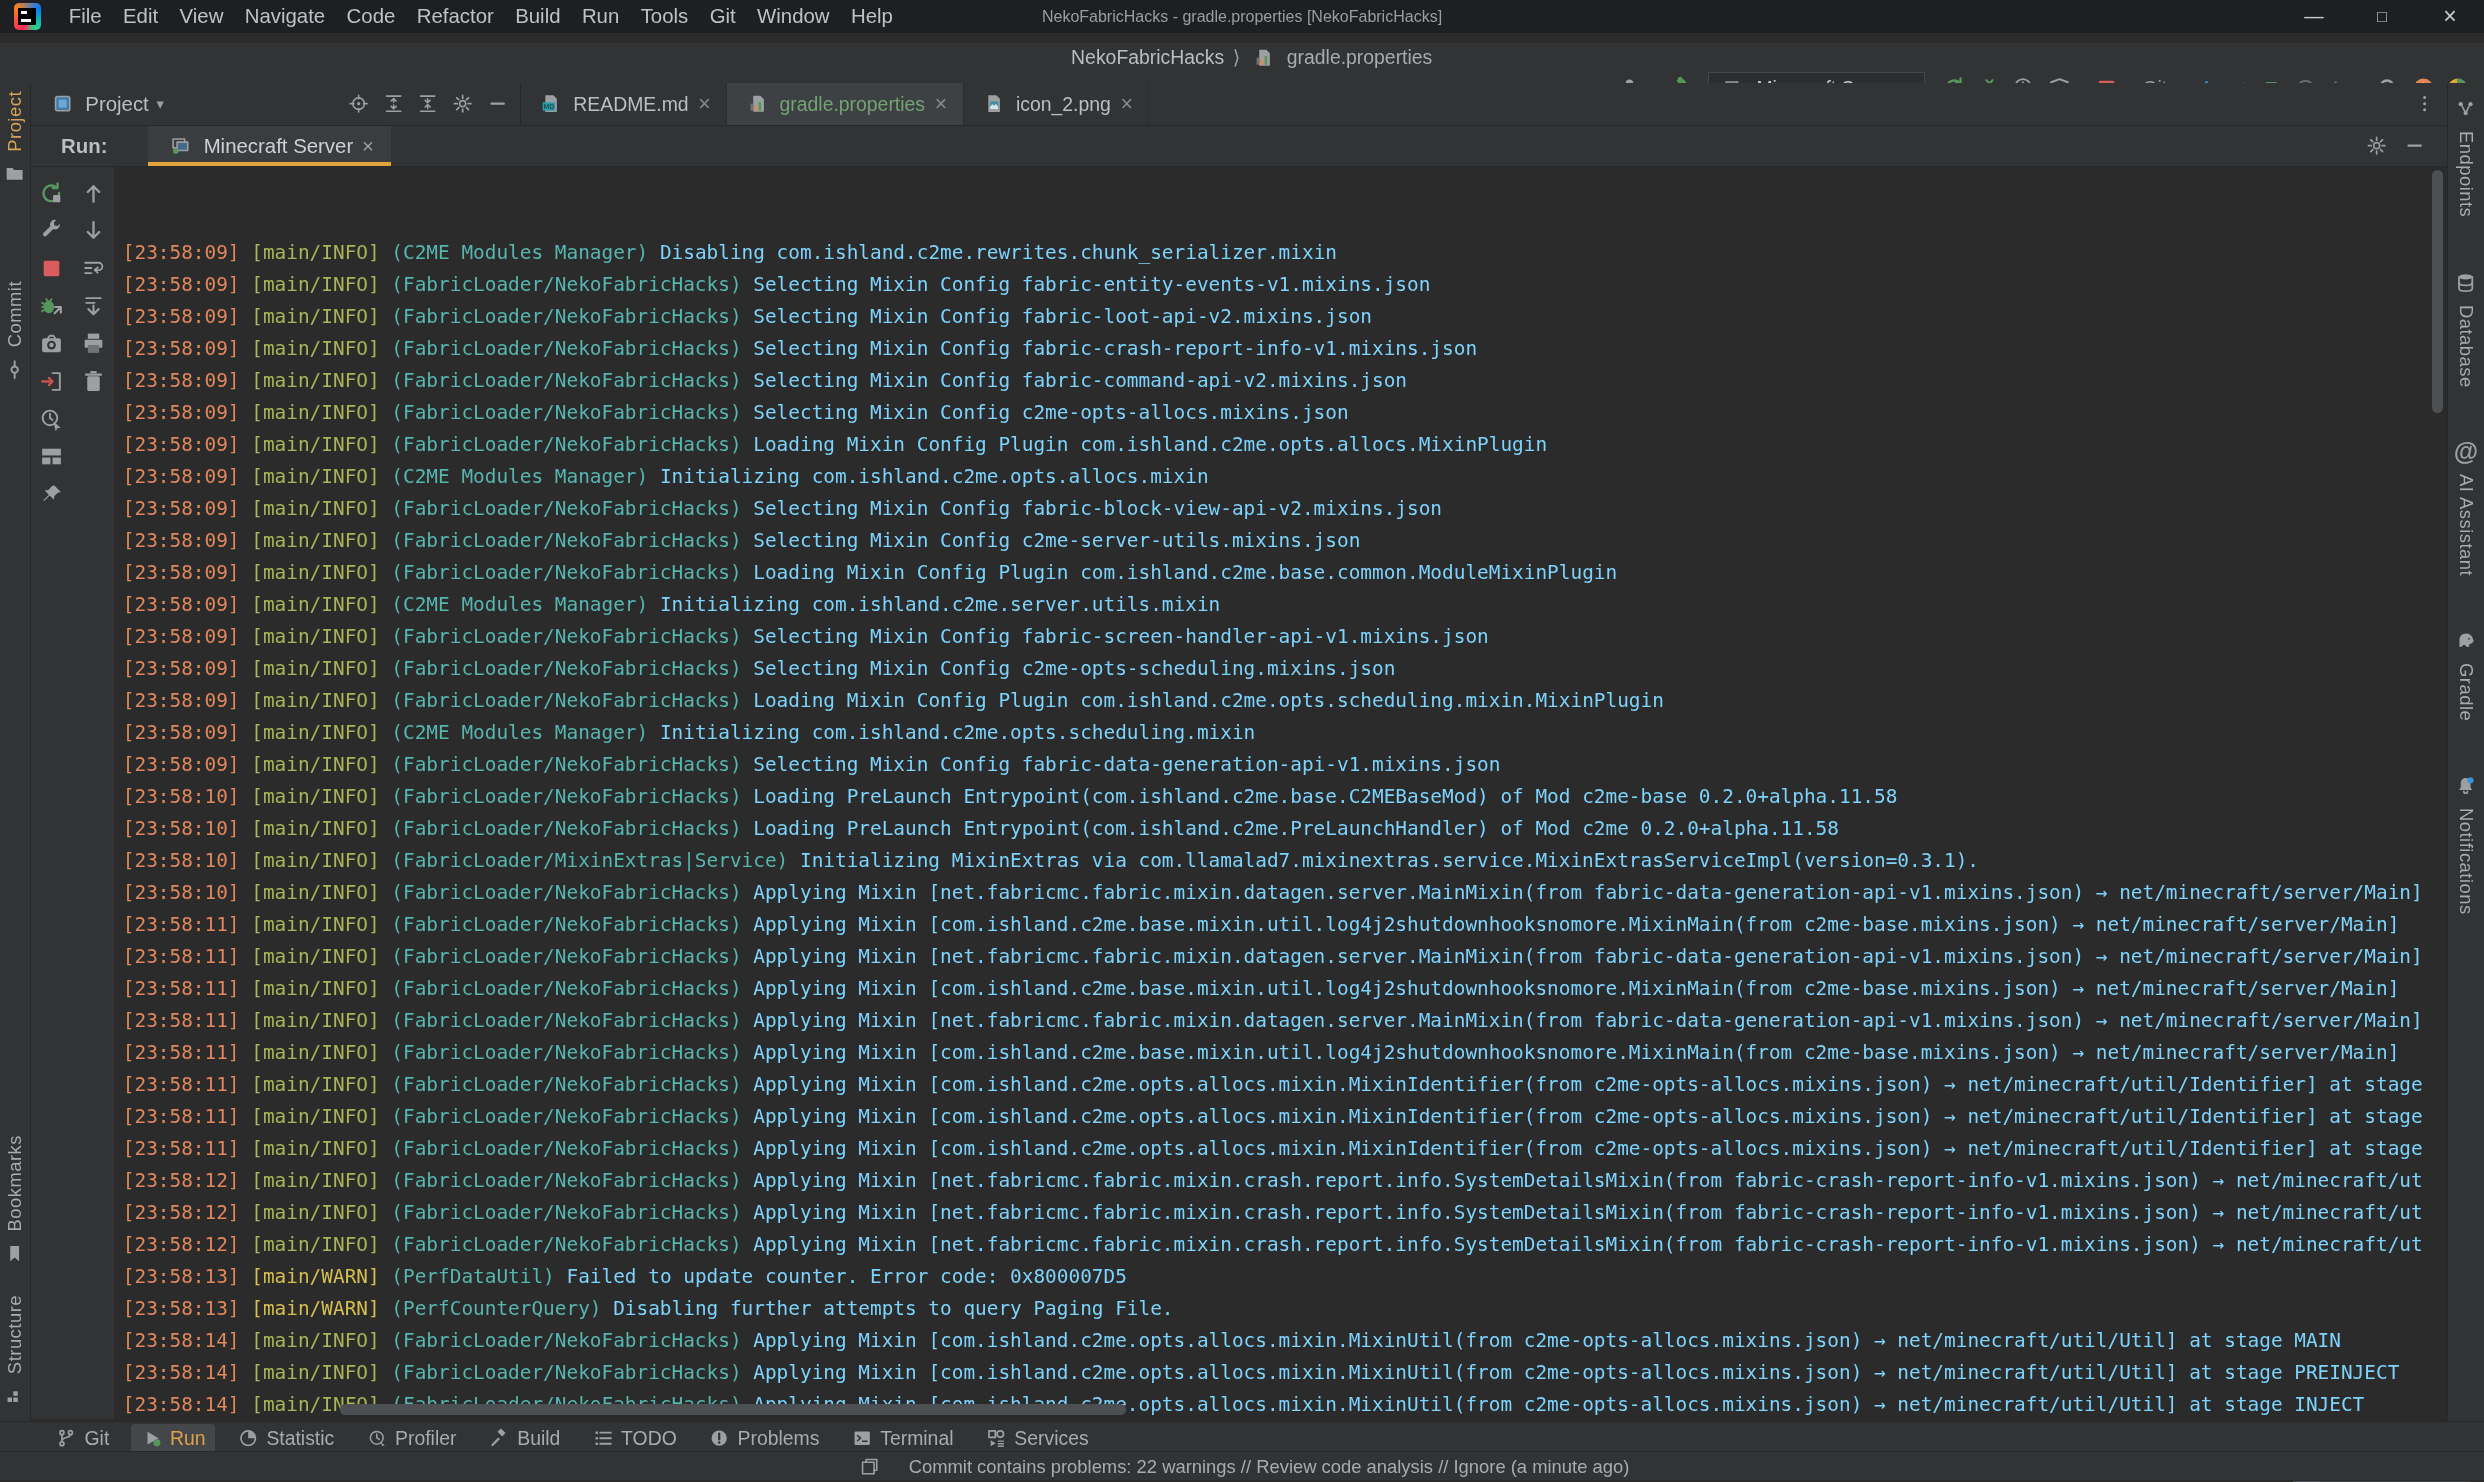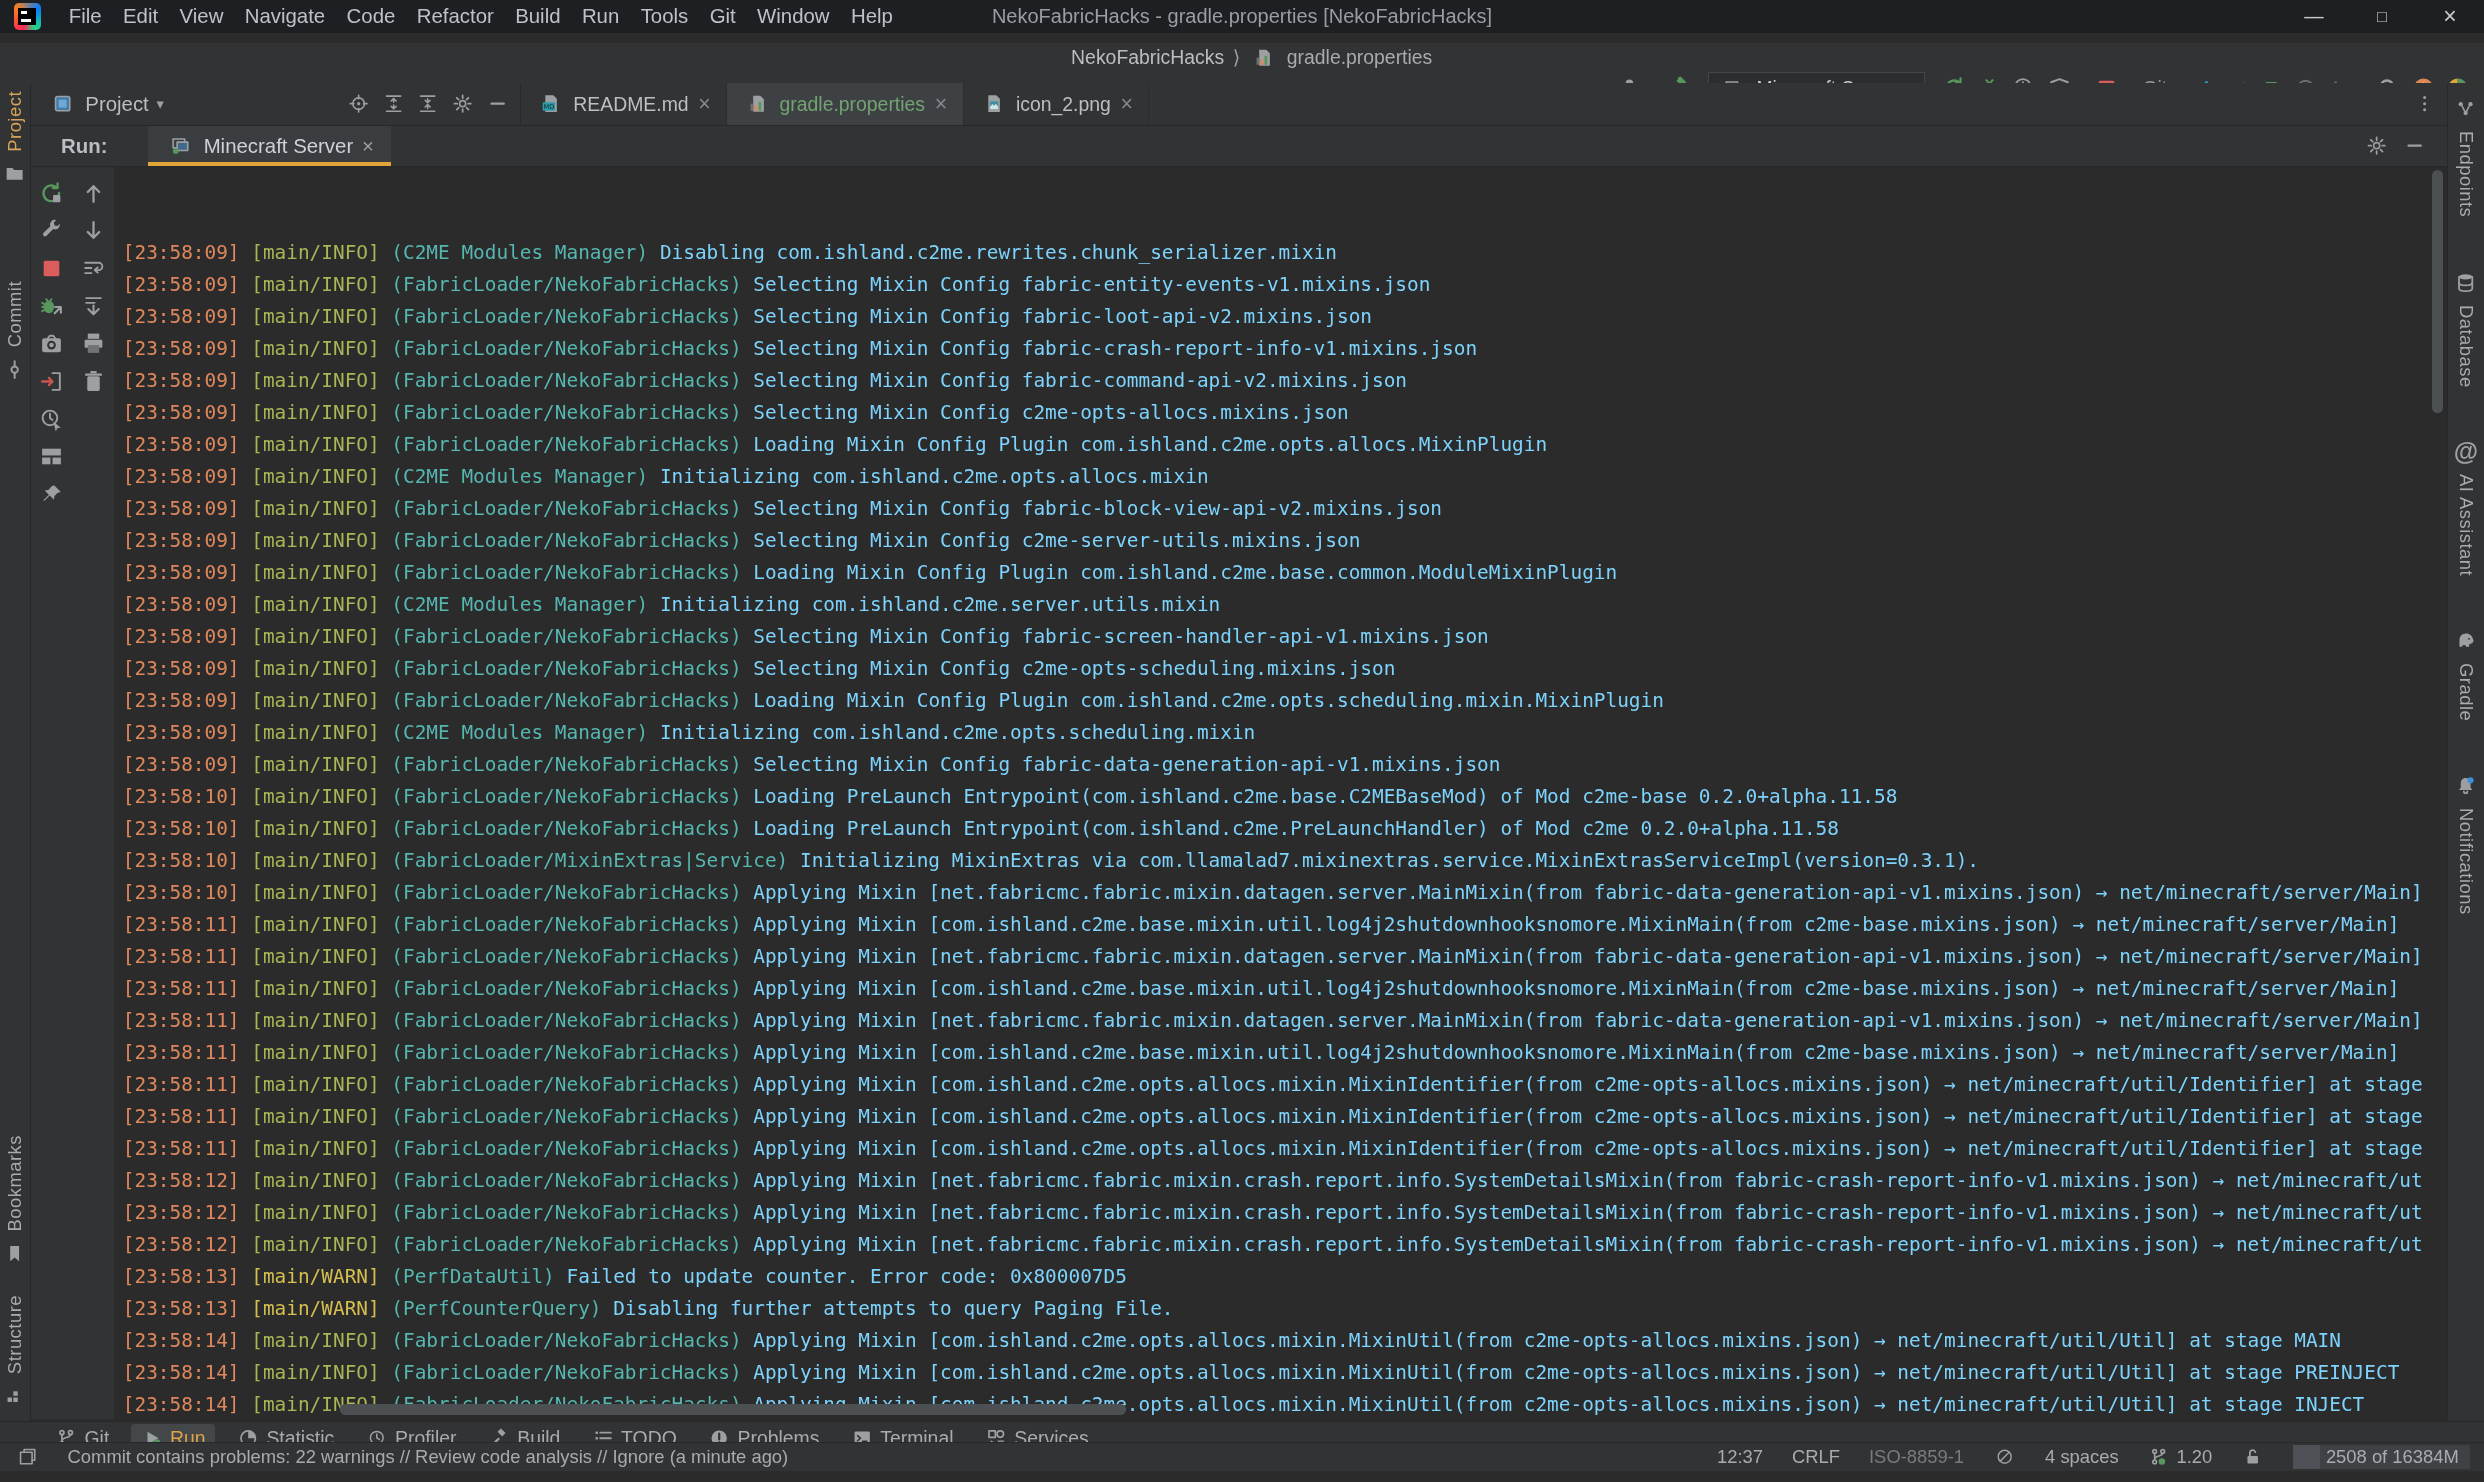--- a/index.html
+++ b/index.html
@@ -13,21 +13,21 @@
 
   
   .titlebar { position:absolute; top:0; left:0; right:0; height:33px; background:#1e1f22; display:flex; align-items:center; z-index:5; }
   .logo { width:27px; height:27px; margin:0 17.5px 0 13.6px; border-radius:4.9px; flex:none;
           background:conic-gradient(from 200deg,#FE2857,#FC801D 30%,#087CFA 60%,#21D789 85%,#FE2857); position:relative; }
   .logo::after { content:""; position:absolute; inset:4.9px; background:#000; }
   .logo i { position:absolute; left:7.8px; top:7.8px; width:5.8px; height:2.9px; background:#fff; z-index:2; }
   .logo u { position:absolute; left:7.8px; bottom:7.8px; width:9.7px; height:2.9px; background:#fff; z-index:2; text-decoration:none; }
   .menu { display:flex; font-size:20.4px; color:#BFC1C7; }
   .menu > div { padding:5.8px 10.7px; border-radius:3.9px; cursor:default; }
-  .title-text { position:absolute; left:50%; transform:translateX(-50%); font-size:20px; color:#9A9DA2; white-space:nowrap; }
+  .title-text { position:absolute; left:50%; transform:translateX(-50%); font-size:16px; color:#9A9DA2; white-space:nowrap; }
   .win-controls { margin-left:auto; display:flex; height:43px; }
   .win-btn { width:68px; display:flex; align-items:center; justify-content:center; color:#C8CACD; font-size:19.4px; }
 
   
   .navbar { position:absolute; top:43px; left:0; right:0; height:41px; background:#313335; border-bottom:1px solid #26282a; display:flex; align-items:center;flex-direction:column; }
   .breadcrumb { display:flex; align-items:center; gap:8.7px; padding-left:19.4px; font-size:19.4px; color:#A9ABB0; }
   .nav-actions { margin-left:auto; display:flex; align-items:center; gap:5.8px; padding-right:11.6px; }
   .combo { display:flex; align-items:center; gap:8.7px; background:#2b2d2f; border:1px solid #43464a; height:33px; padding:0 9.7px; margin:0 9.7px; font-size:19.4px; color:#C5C7CC; }
   .gitlabel { font-size:19.4px; color:#9A9DA2; margin:0 7.8px 0 15.5px; }
   .dim { opacity:.55; }
@@ -74,21 +74,21 @@
   .vthumb { position:absolute; right:3.9px; top:2.9px; width:11.6px; height:243px; background:#4d5053; border-radius:5.8px; }
   .hthumb { position:absolute; left:225px; bottom:3.9px; width:786px; height:10.7px; background:#4d5053; border-radius:5.8px; }
 
   
   .toolrow { position:absolute; left:0; right:0; bottom:29px; height:33px; background:#313335; border-top:1px solid #26282a; display:flex; align-items:center; padding-left:45px; gap:11.6px; }
   .tool { display:flex; align-items:center; gap:6.8px; padding:1.9px 9.7px; font-size:19.4px; color:#A9ABB0; border-radius:3.9px; height:29px; }
   .tool .ic { width:23px; height:23px; } .tool .ic svg { width:20.4px; height:20.4px; }
   .tool.active { background:#44474a; color:#DFA24A; }
 
   
-  .statusbar { position:absolute; left:0; right:0; bottom:12px; height:29px; background:#313335; border-top:1px solid #26282a; display:flex; align-items:center; padding:0 13.6px; font-size:18.4px; color:#A9ABB0; }
+  .statusbar { position:absolute; left:0; right:0; bottom:3px; height:29px; background:#313335; border-top:1px solid #26282a; display:flex; align-items:center; padding:0 13.6px; font-size:18.4px; color:#A9ABB0;flex-direction:column; }
   .statusbar .msg-left { display:flex; align-items:center; gap:25px; }
   .status-right { margin-left:auto; display:flex; align-items:center; gap:29px; }
   .status-item { display:flex; align-items:center; gap:5.8px; white-space:nowrap; }
   .status-item.dimmed { color:#787b80; }
   .status-item .ic { width:23px; height:23px; } .status-item .ic svg { width:19.4px; height:19.4px; }
   .memory { background:#3f4245; padding:1px 11.6px; position:relative; }
   .memory > b { position:absolute; left:0; top:0; bottom:0; width:15%; background:#4d5054; }
   .memory > span { position:relative; z-index:1; font-weight:normal;margin-left:21px; }
 </style>
 </head>

